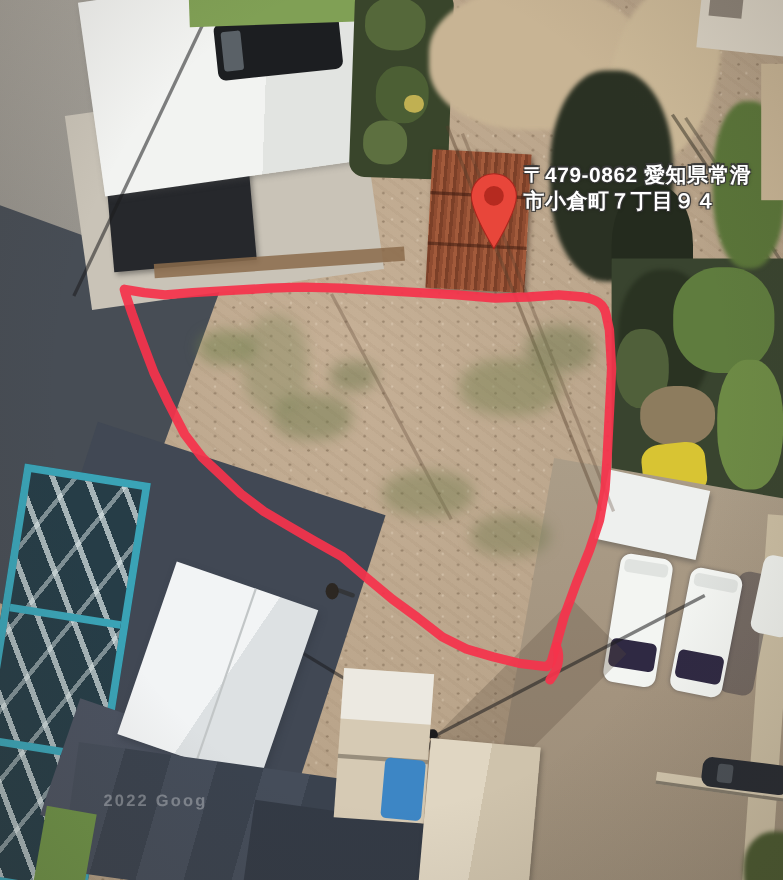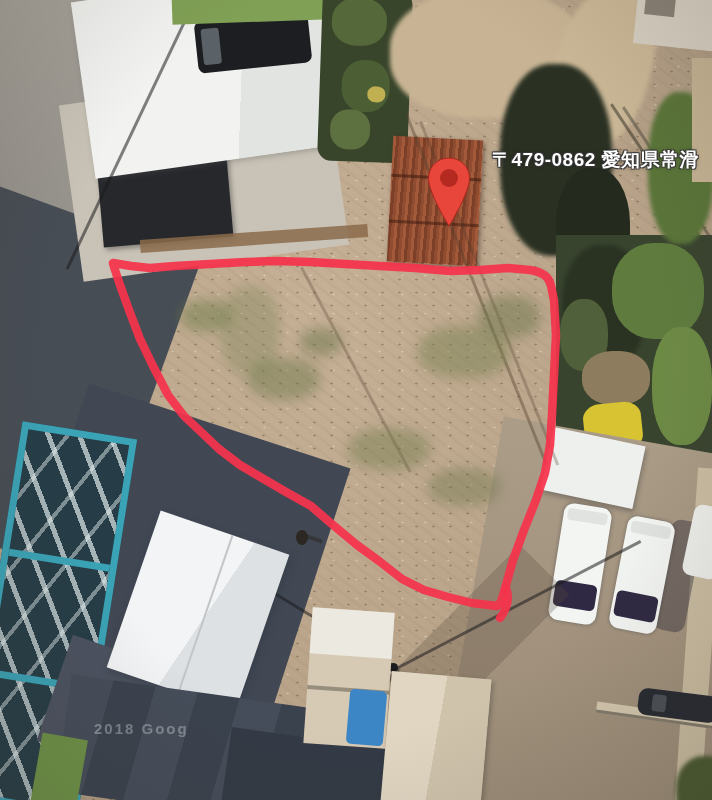--- a/index.html
+++ b/index.html
@@ -143,31 +143,32 @@
   <div class="sh" style="left:36px;top:736px;width:46px;height:72px;transform:rotate(10deg);background:#6d9147;"></div>
   <div class="sh" style="left:308px;top:610px;width:82px;height:136px;transform:rotate(4deg);background:#d6cab4;">
     <div class="sh" style="left:0;top:0;width:100%;height:46px;background:#ece9e1;"></div>
     <div class="sh" style="left:0;top:78px;width:100%;height:4px;background:rgba(90,82,70,.5);"></div>
   </div>
   <div class="sh" style="left:348px;top:690px;width:37px;height:55px;transform:rotate(5deg);background:#3d86c5;border-radius:5px;"></div>
   <div class="sh" style="left:386px;top:675px;width:100px;height:132px;transform:rotate(5deg);background:linear-gradient(95deg,#e0d6c2 50%,#cfc3ac 50%);box-shadow:2px 2px 5px rgba(60,55,48,.4);"></div>
 
   <div class="sh vignette"></div>
 
-  <div class="sh watermark" style="left:94px;top:720px;">2018 Goog</div>
+  <div class="sh watermark" style="left:94px;top:720px;">2022 Goog</div>
 
   <svg class="sh" width="712" height="800" viewBox="0 0 712 800" style="left:0;top:0;">
     <path d="M113 263 L131 266 L150 268 L175 266 L210 264 L245 262 L275 261 L310 262 L345 264 L380 266 L415 268 L450 271 L480 270 L508 268 L530 270 C542 272 549 276 551 286 L554 300 L556 335 L554 375 L552 415 L550 445 L545 473 L536 500 L524 530 L513 560 L506 585 L501 602 L497 606 L472 603 L448 597 L424 590 L402 579 L379 561 L357 545 L333 525 L311 506 L286 492 L262 478 L240 465 L219 449 L199 430 L184 416 L168 395 L153 366 L140 339 L129 310 L120 285 L114 267 Z" fill="none" stroke="#f5334b" stroke-width="8.5" stroke-linejoin="round" stroke-linecap="round" opacity="0.93"></path>
     <path d="M506 588 C510 598 507 609 500 618" fill="none" stroke="#f5334b" stroke-width="8.5" stroke-linecap="round" opacity="0.93"></path>
   </svg>
 
   <div class="sh" style="left:427px;top:156px;width:44px;height:72px;">
     <svg width="44" height="72" viewBox="0 0 44 72">
       <path d="M22 2 C10.3 2 1.5 10.8 1.5 22.5 C1.5 37 22 70 22 70 C22 70 42.5 37 42.5 22.5 C42.5 10.8 33.7 2 22 2 Z" fill="#e8463a" stroke="#a8271e" stroke-width="1"></path>
       <circle cx="22" cy="22" r="9" fill="#b52a20"></circle>
     </svg>
   </div>
 
-  <div class="sh place-label" style="left:492px;top:148px;">
+  <div class="sh place-label" style="left:476px;top:148px;">
     <div class="ll-big">〒479-0862 愛知県常滑</div>
+    <div class="ll-big">市小倉町７丁目９４</div>
   </div>
 
 </div>
 
 </body></html>

